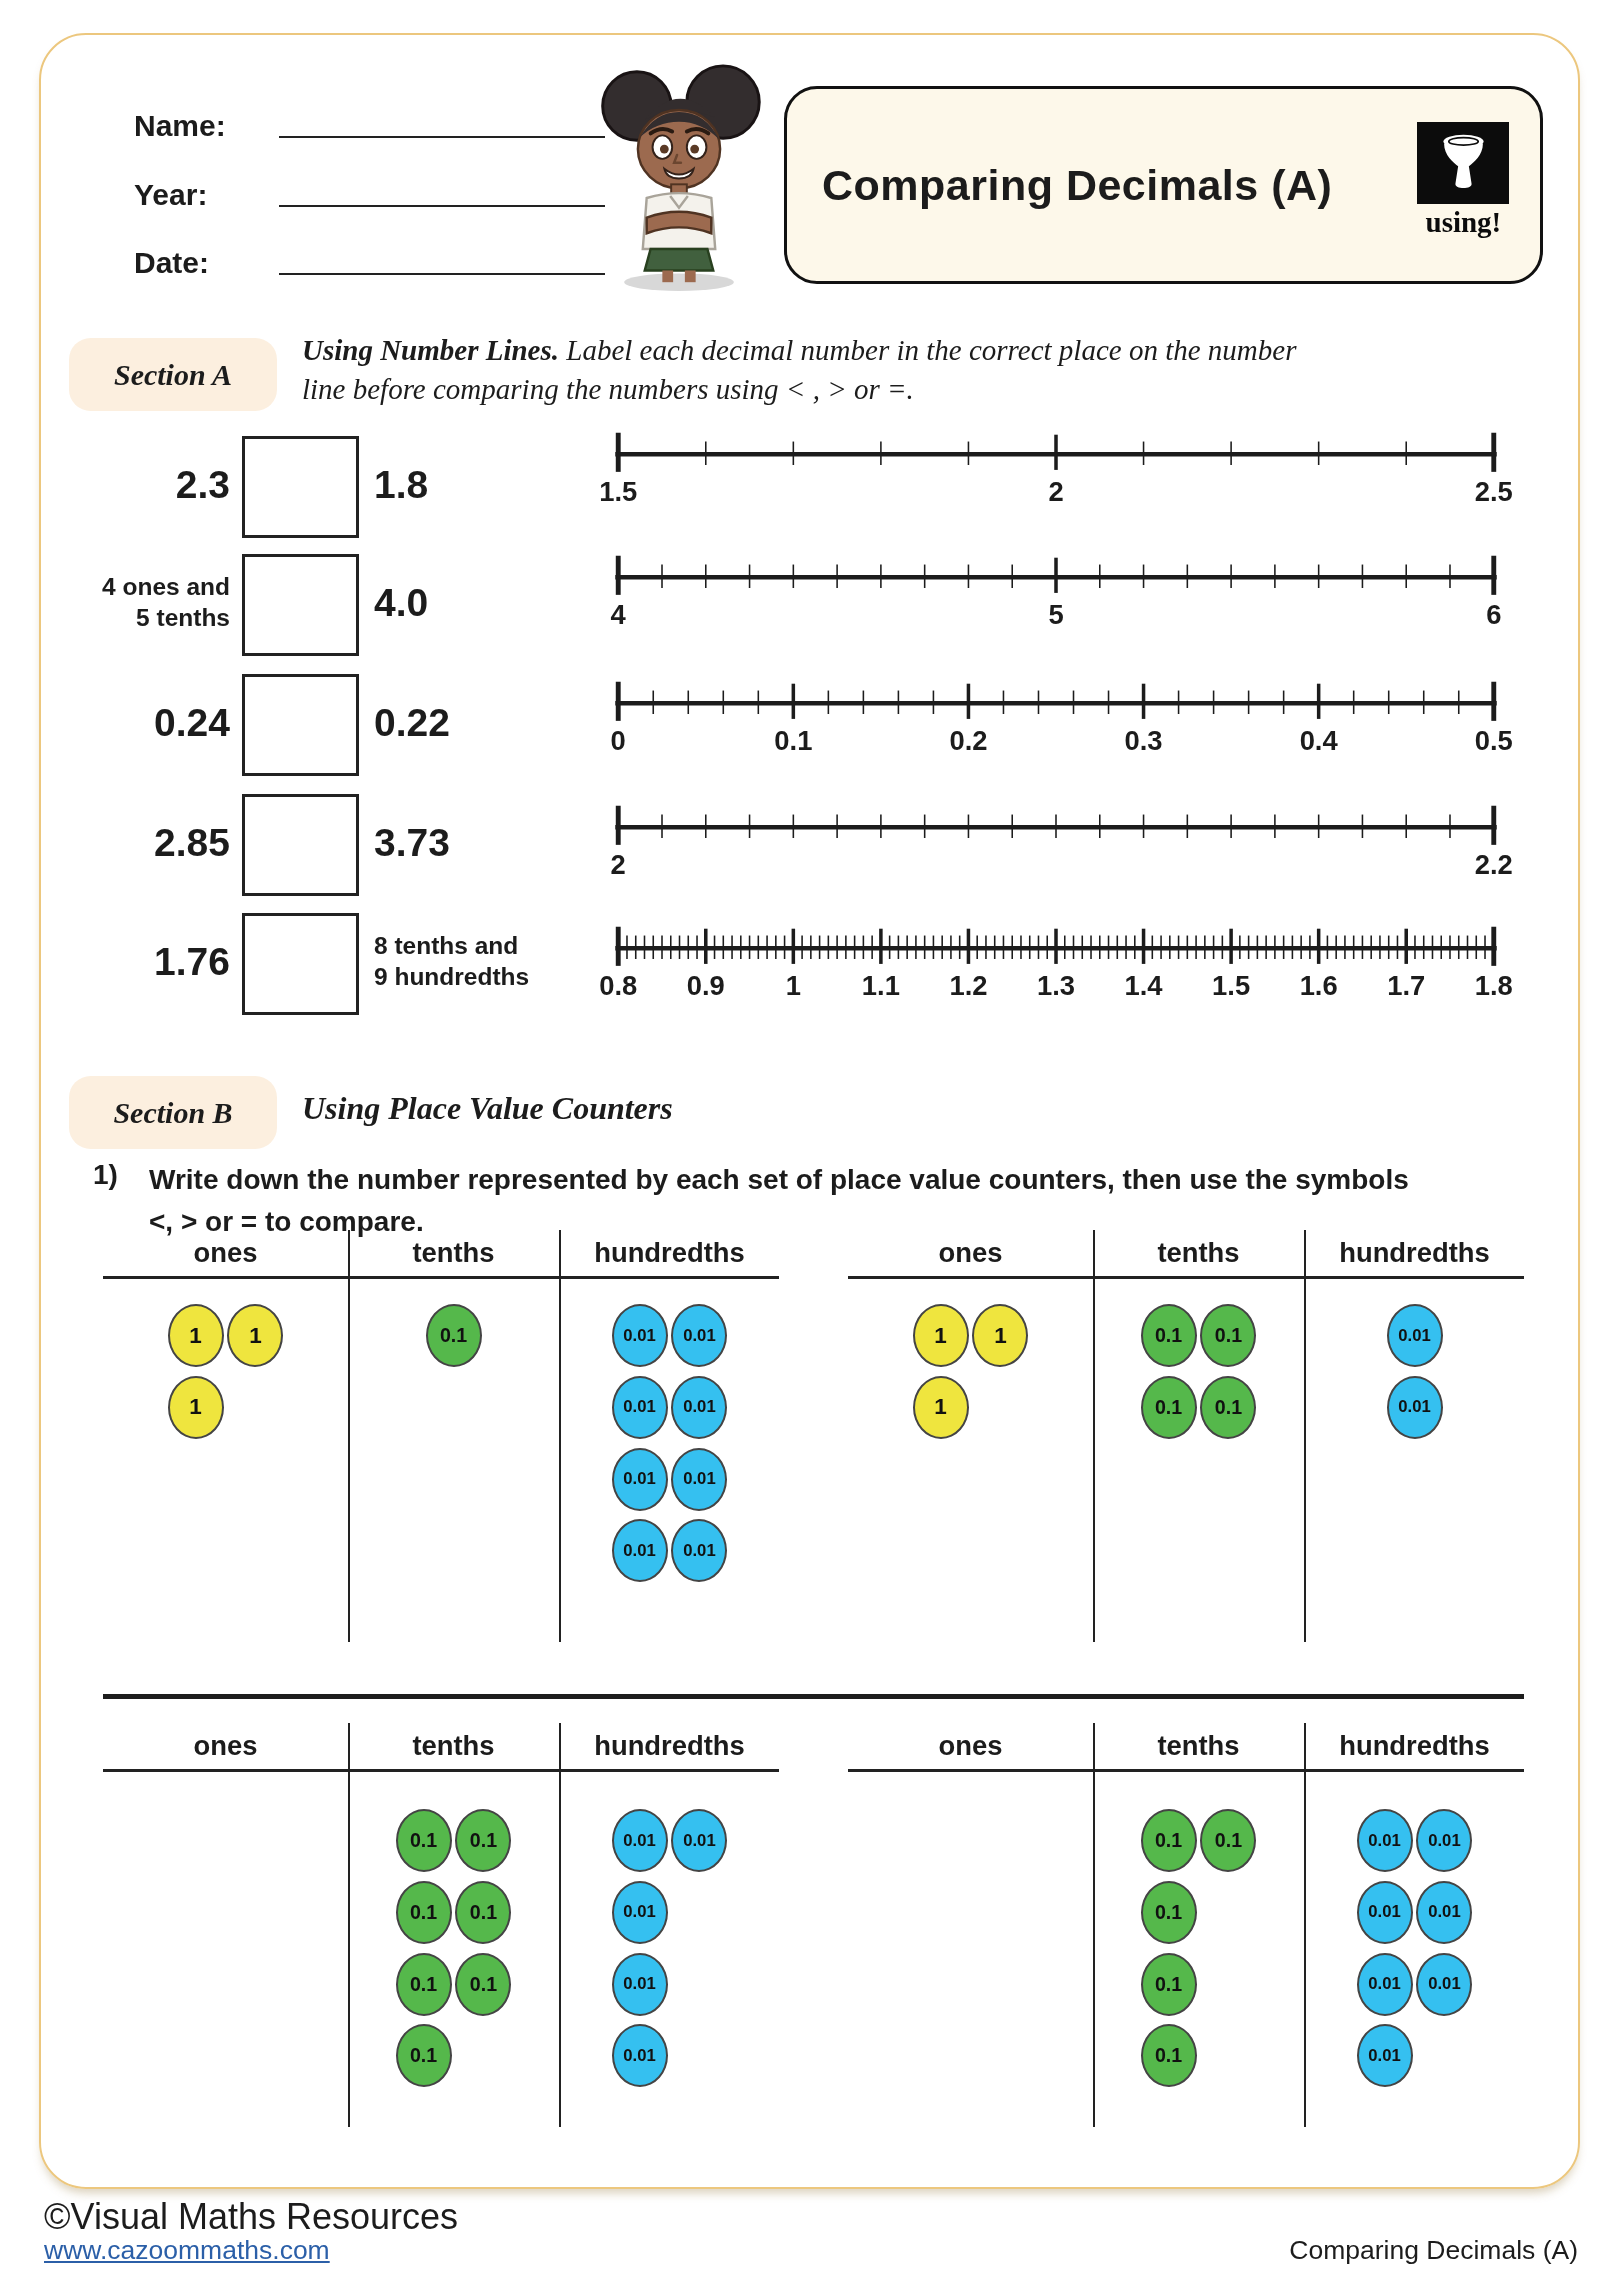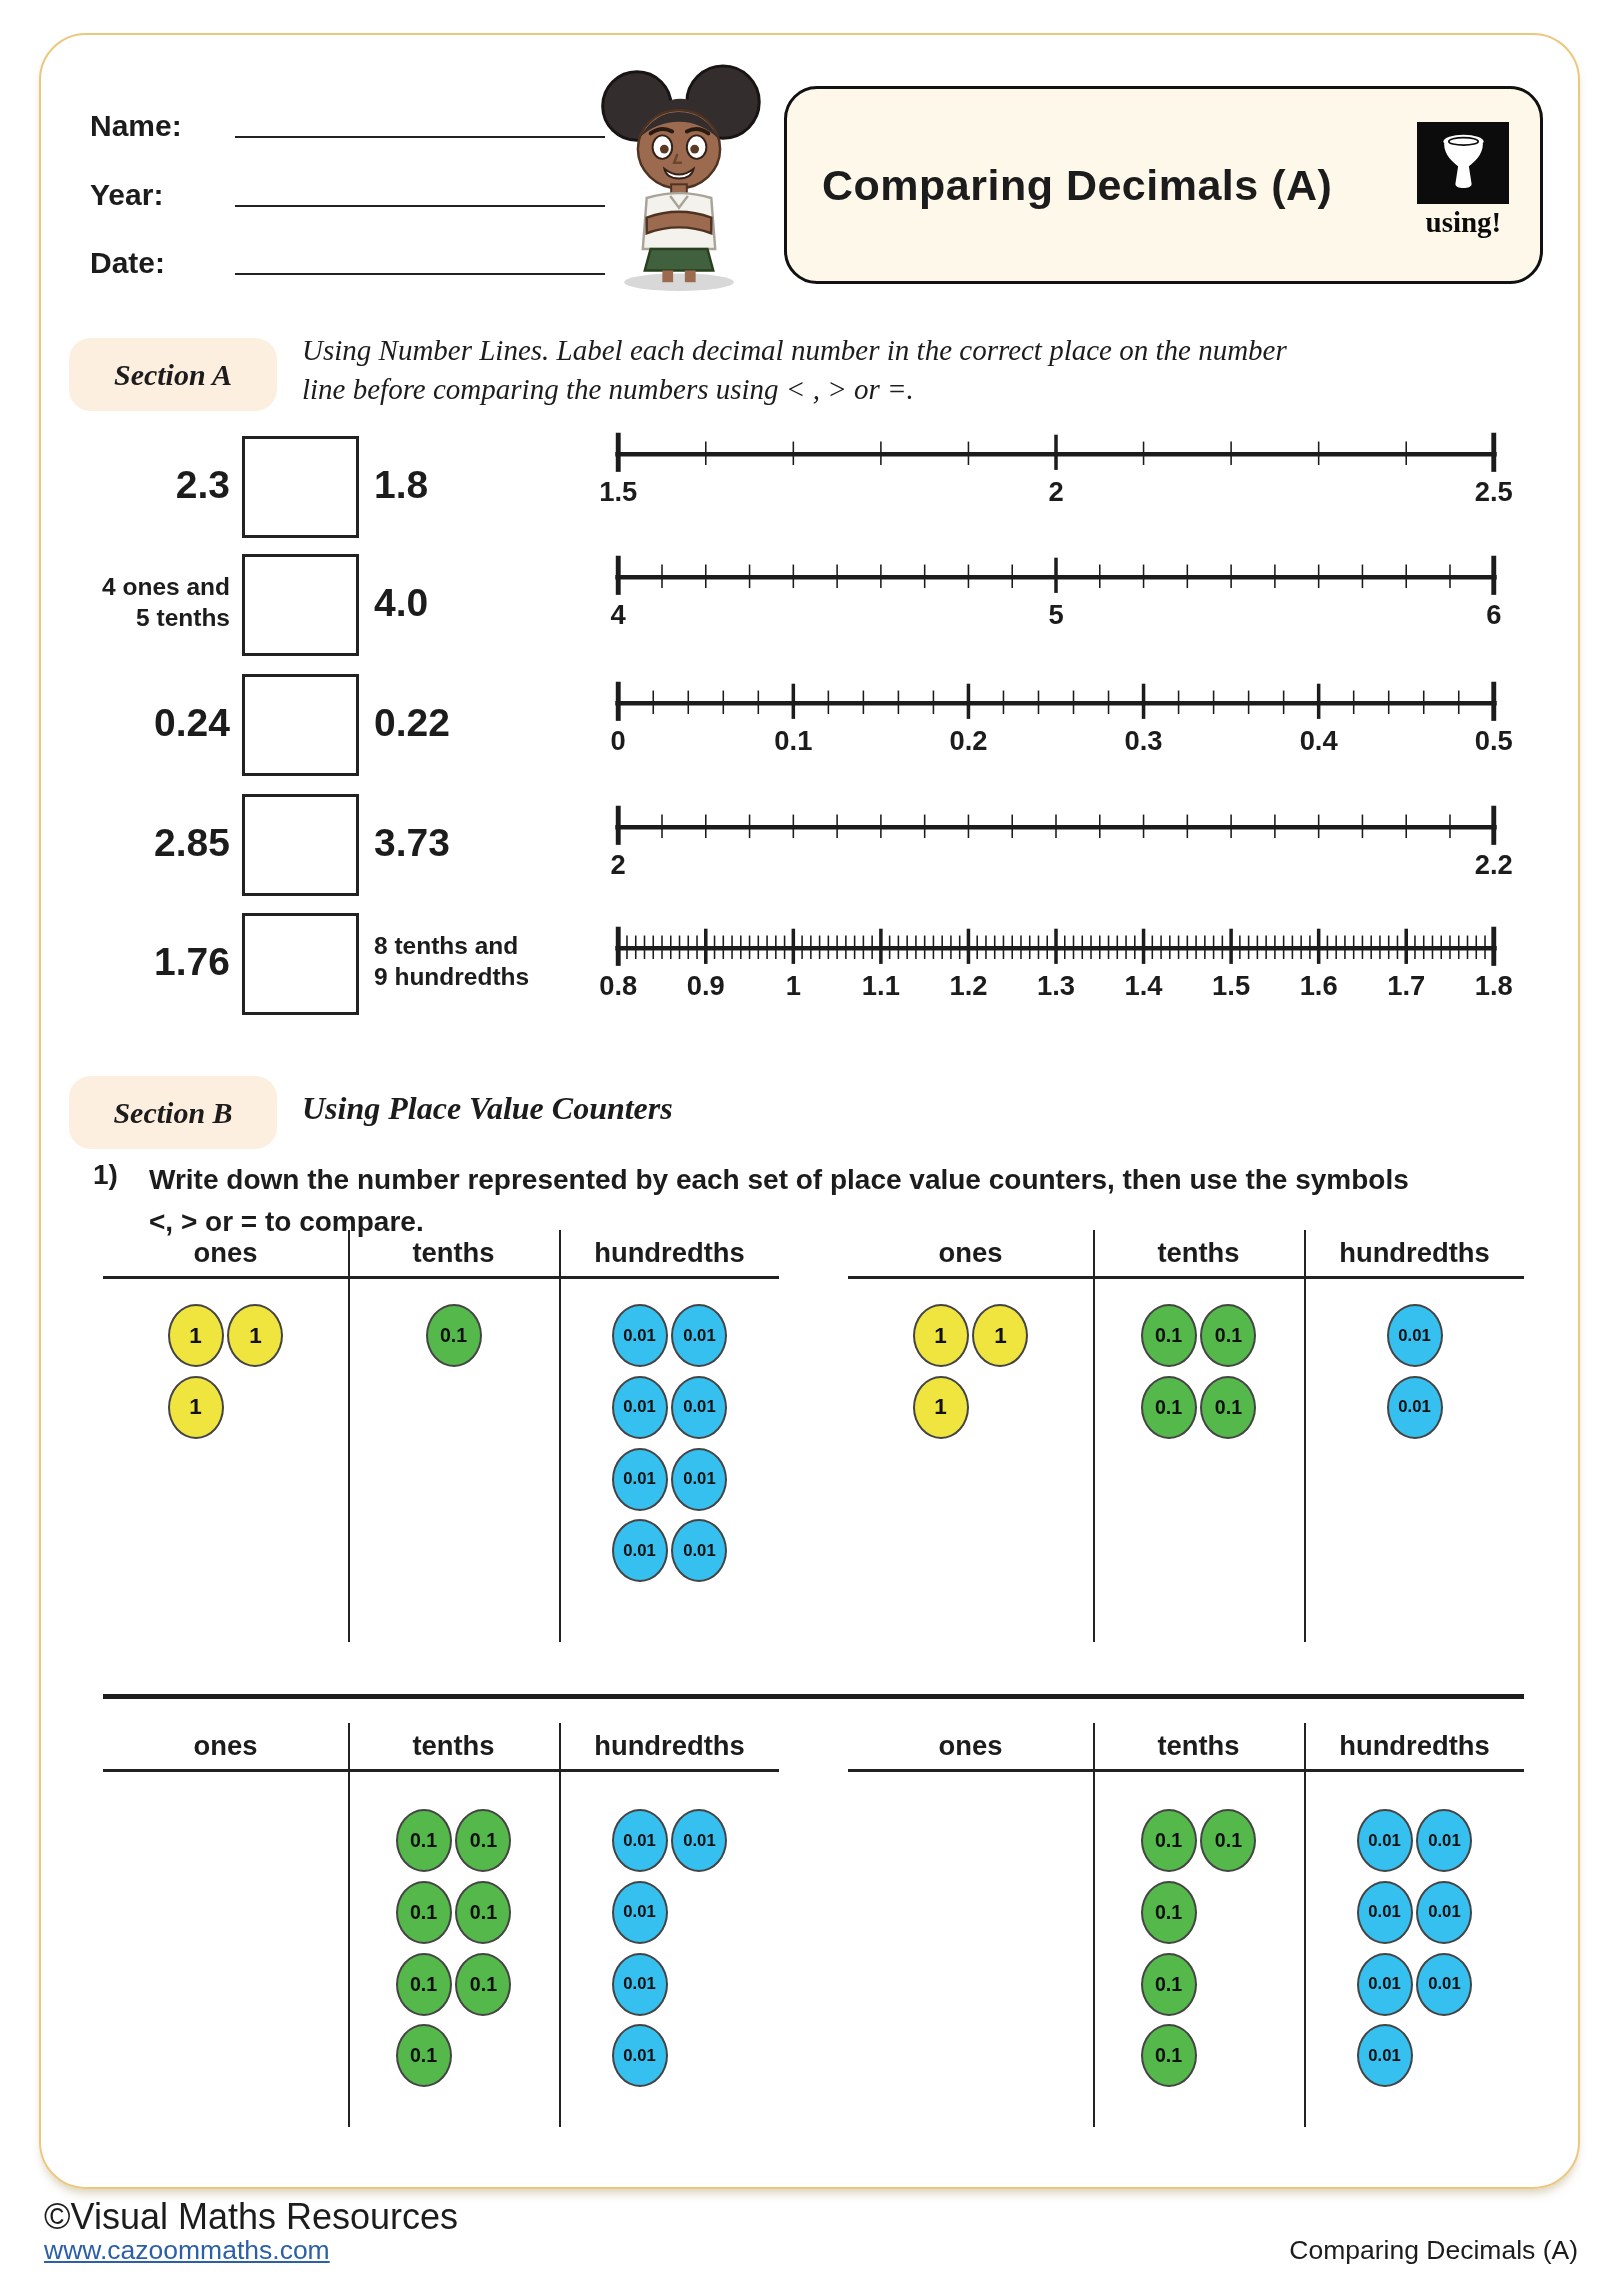--- a/index.html
+++ b/index.html
@@ -3,42 +3,42 @@
 <meta charset="utf-8">
 <style>
   html,body{margin:0;padding:0;background:#fff;}
   .page{position:relative;width:1621px;height:2293px;background:#ffffff;
         font-family:"Liberation Sans",sans-serif;color:#1c1c1c;overflow:hidden;}
   .border-frame{position:absolute;left:39px;top:33px;width:1537px;height:2152px;
         border:2.9px solid #ecc77e;border-radius:47px;
         box-shadow:0 7.8px 9.8px -3.9px rgba(150,120,60,0.35);}
   
   .fields{position:absolute;left:90px;top:96px;width:515px;}
-  .field-row{display:flex;align-items:flex-end;height:47px;margin-bottom:21.6px;}
+  .field-row{display:flex;align-items:flex-end;height:47px;margin-bottom:21.6px;margin-left:44px;}
   .field-label{width:145px;font-size:30px;font-weight:bold;}
   .field-line{flex:1;border-bottom:2.5px solid #222;margin-bottom:4.9px;height:29px;}
   
   .title-box{position:absolute;left:784px;top:86px;width:753px;height:192px;
         background:#fdf8ea;border:3.4px solid #111;border-radius:33px;}
   .title-text{position:absolute;left:35px;top:0;height:192px;display:flex;align-items:center;
         font-size:43px;font-weight:bold;letter-spacing:0.5px;}
   .logo-wrap{position:absolute;right:21.6px;top:33px;width:110px;text-align:center;}
   .logo-square{width:92px;height:82px;background:#0c0c0c;margin:0 auto;display:flex;
         align-items:center;justify-content:center;}
   .logo-caption{font-family:"Liberation Serif",serif;font-weight:bold;font-size:29px;
         margin-top:2px;color:#0c0c0c;}
   
   .girl{position:absolute;left:586px;top:61px;}
   
   .badge{position:absolute;left:69px;width:208px;height:73px;background:#fcefdf;
         border-radius:21.6px;display:flex;align-items:center;justify-content:center;
         font-family:"Liberation Serif",serif;font-style:italic;font-weight:bold;font-size:30px;}
   .instructions{position:absolute;left:302px;top:331px;width:1225px;
         font-family:"Liberation Serif",serif;font-style:italic;font-size:29px;line-height:1.35;}
-  .instr-bold{font-weight:normal;}
+  .instr-bold{font-weight:bold;}
   .instr-rest{white-space:pre-line;}
   .sectionb-head{position:absolute;left:302px;top:1090px;
         font-family:"Liberation Serif",serif;font-style:italic;font-weight:bold;font-size:32px;}
   
   .cmp-row{position:absolute;height:98px;}
   .cmp-left{position:absolute;left:44px;width:186px;height:98px;display:flex;
         align-items:center;justify-content:flex-end;font-weight:bold;font-size:39px;
         text-align:right;white-space:pre-line;}
   .cmp-left.small{font-size:24.5px;line-height:1.25;}
   .cmp-box{position:absolute;left:242px;width:111px;height:96px;border:3.4px solid #222;background:#fff;}

